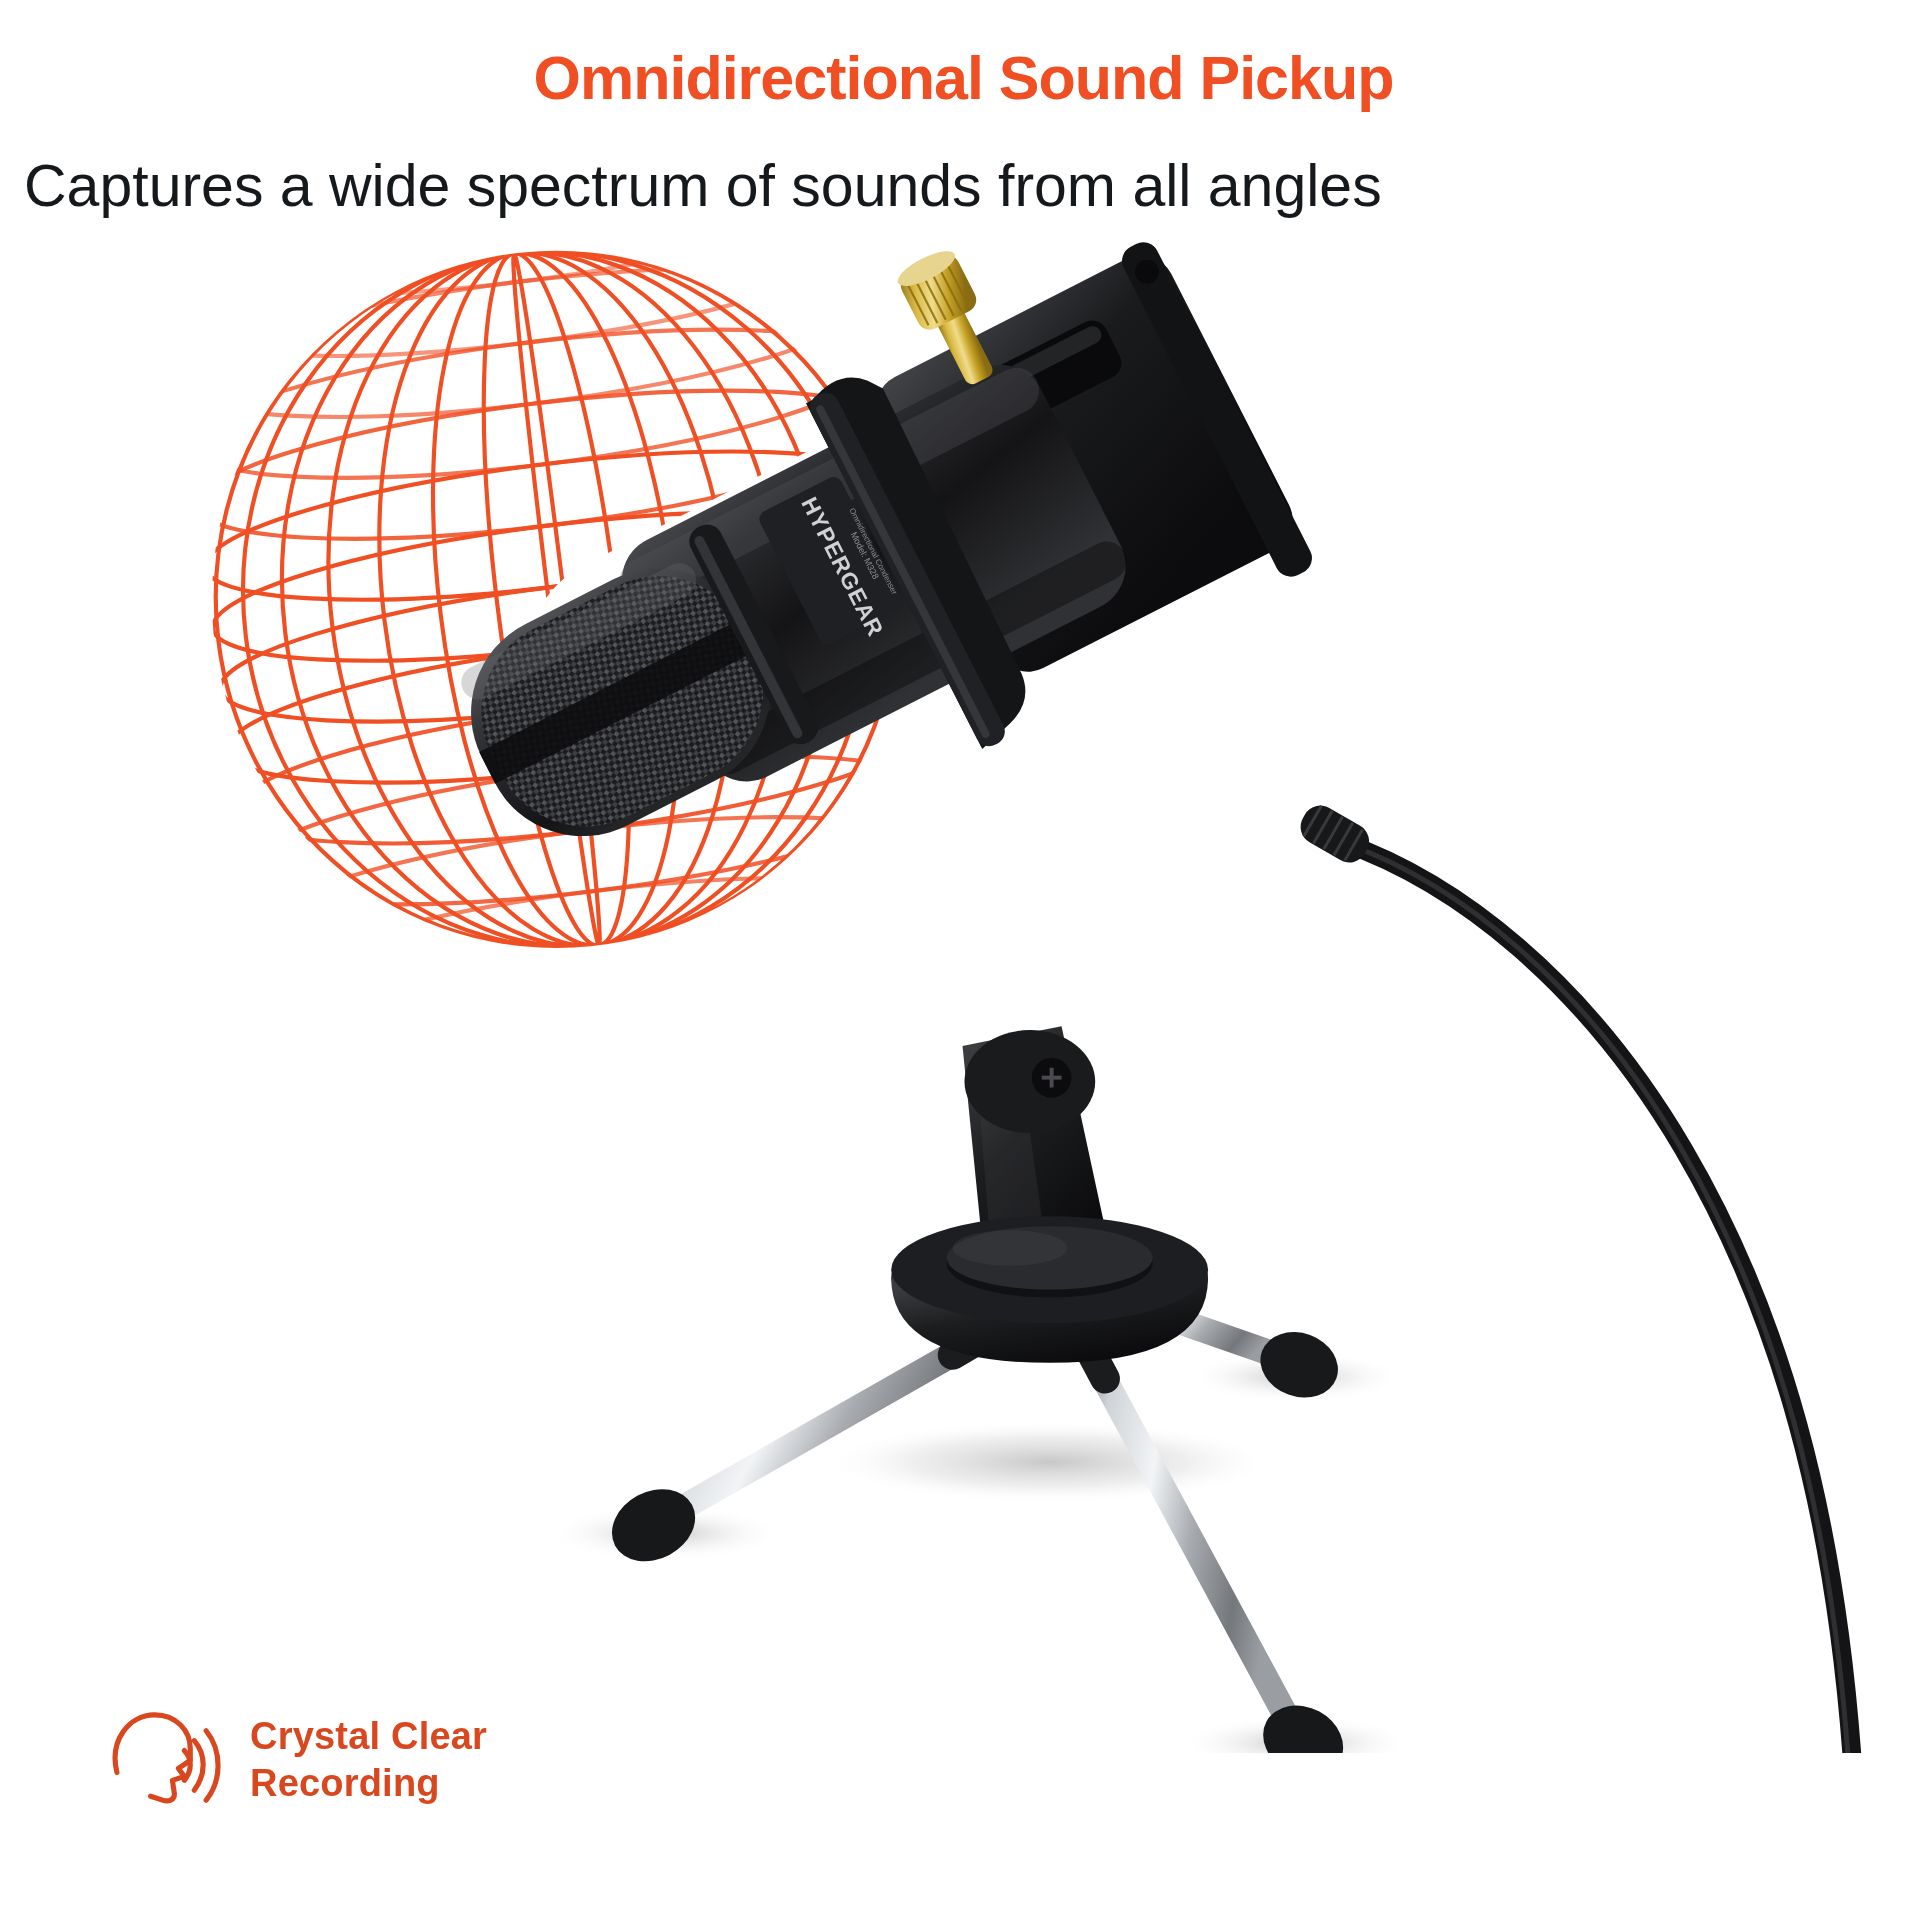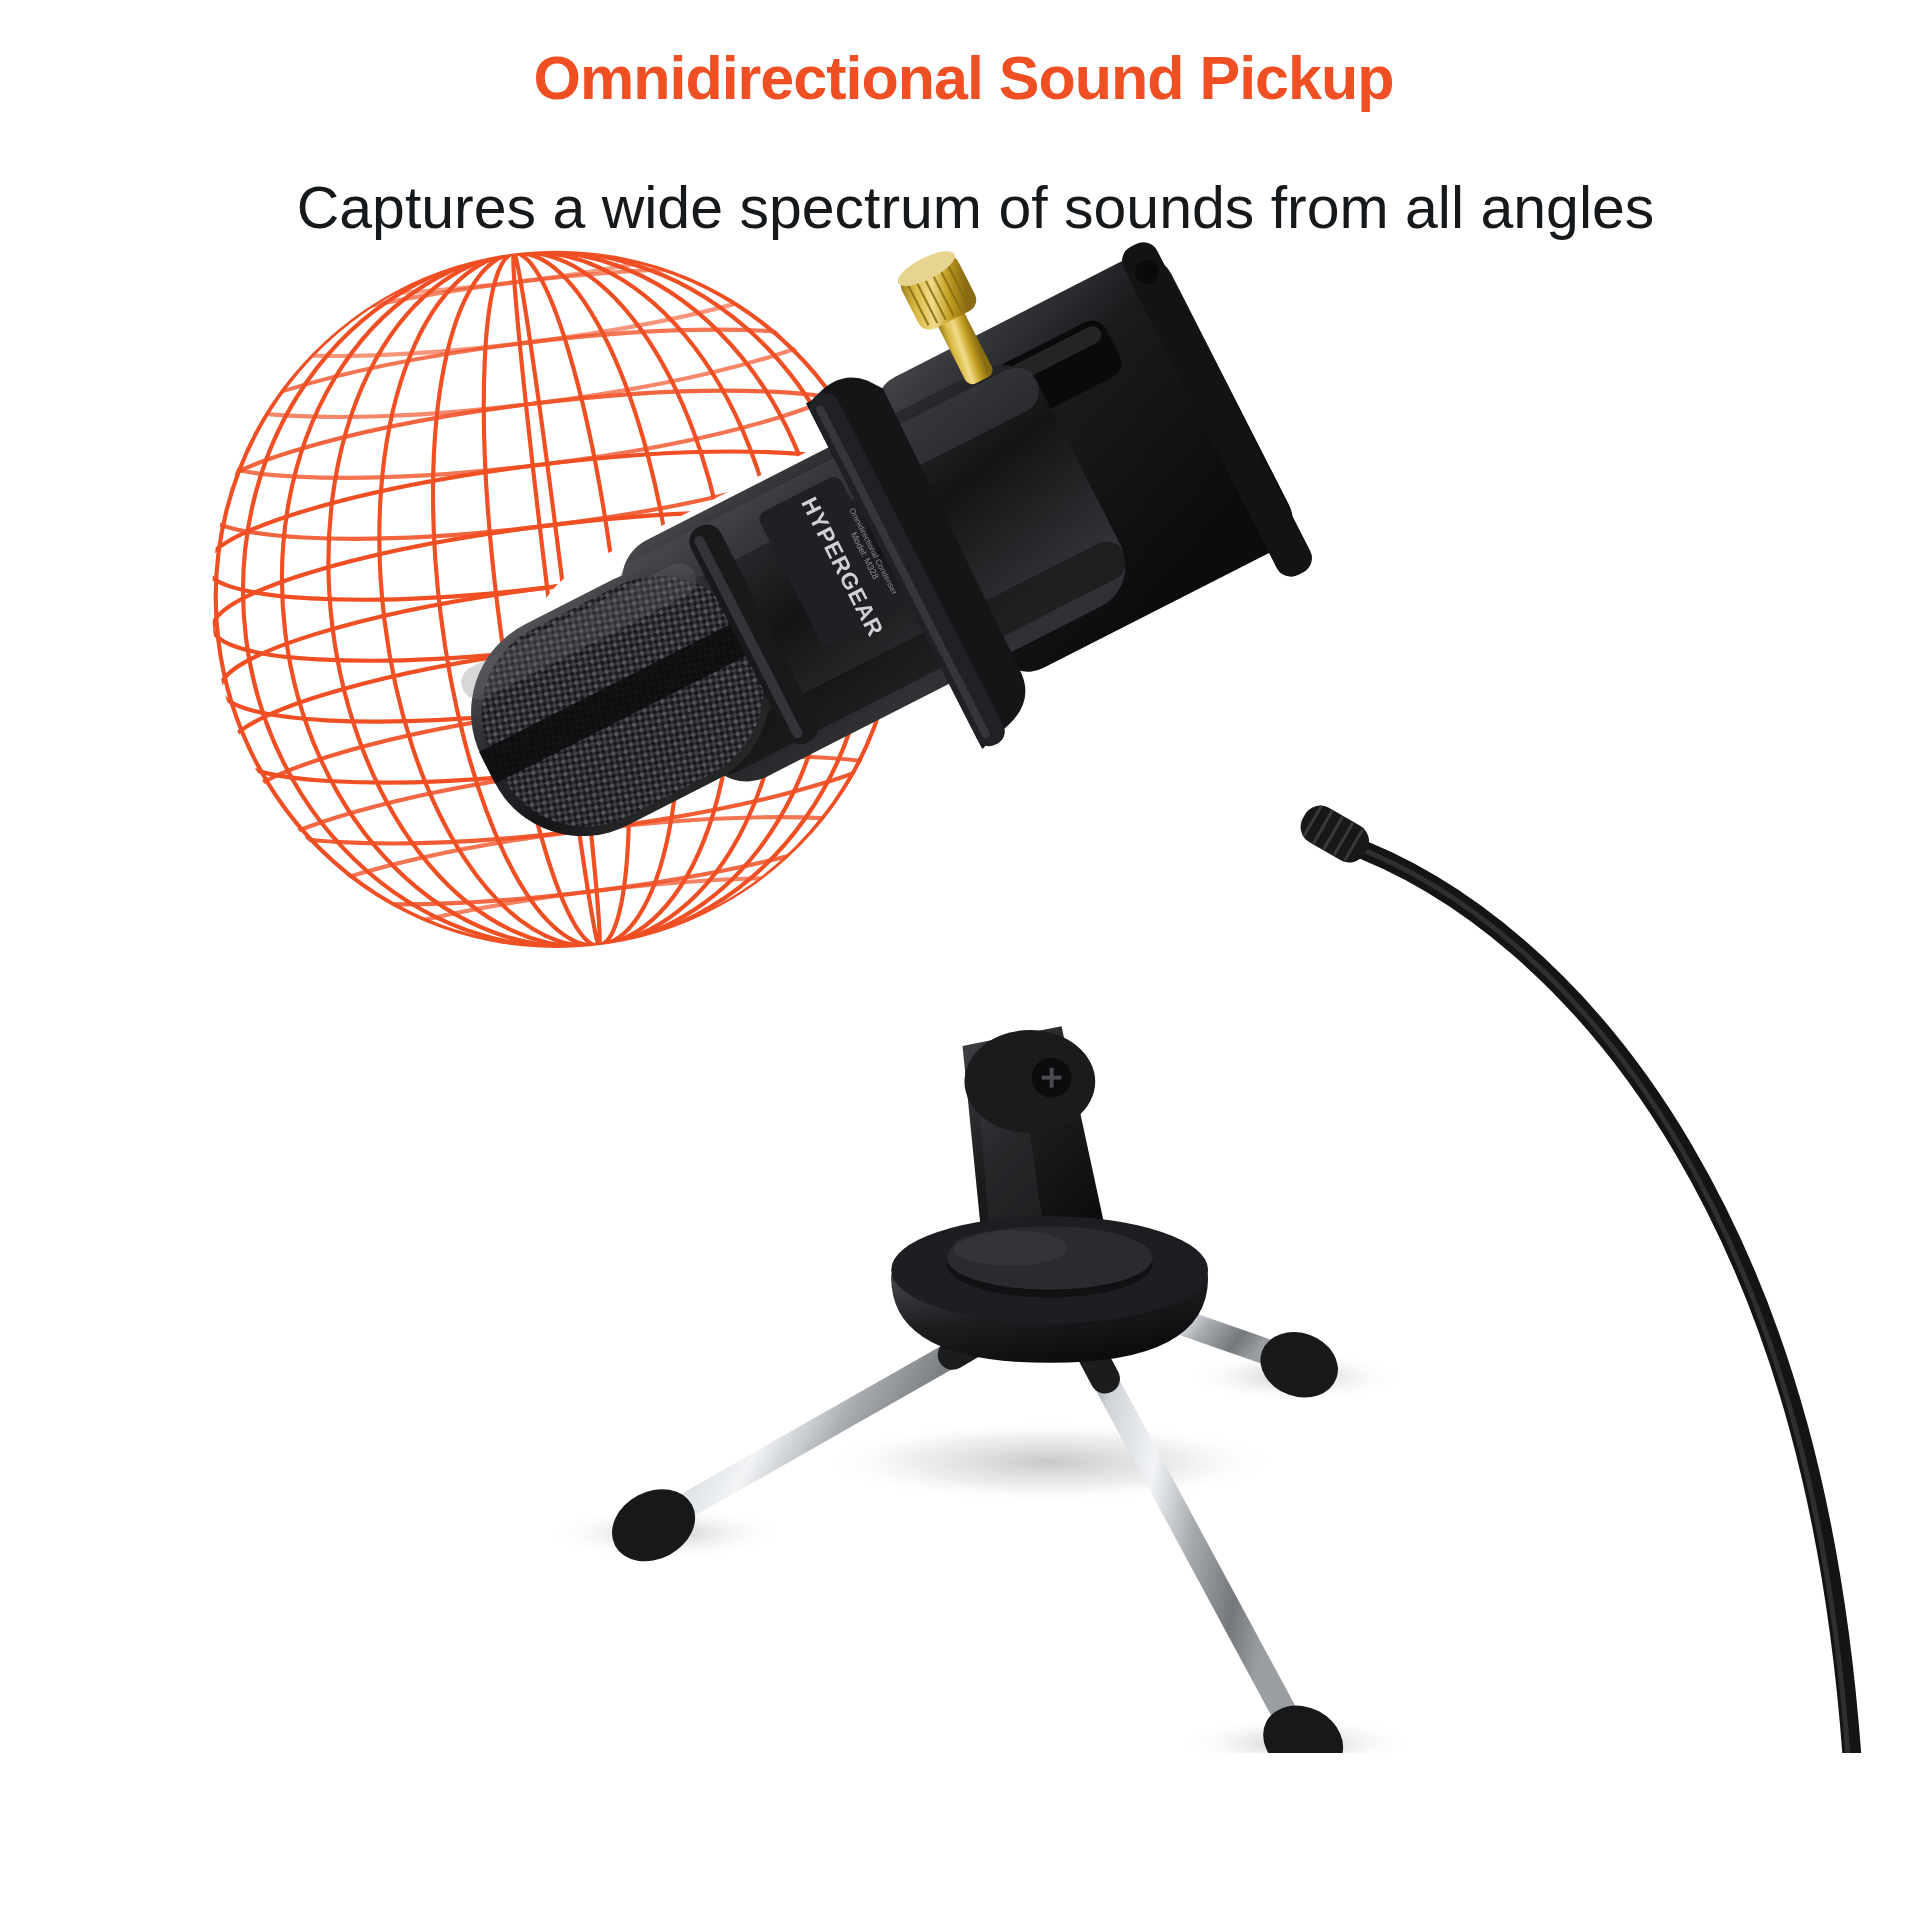--- a/index.html
+++ b/index.html
@@ -17,22 +17,21 @@
     position:absolute;left:0;right:0;top:46px;
     text-align:center;
     font-size:61px;
     font-weight:700;
     letter-spacing:-1px;
     color:#F04E23;
     line-height:1.05;
     white-space:nowrap;
   }
   .subtitle{
-    position:absolute;left:0;right:0;top:174px;
-    text-align:center;
+    position:absolute;left:0;right:0;top:152px;
     font-size:59px;
     font-weight:400;
     color:#16191c;
     letter-spacing:0px;
     white-space:nowrap;
     margin-left:24px;
   }
 
   
   .hero{position:absolute;left:0;top:228px;width:1927px;height:1525px;}
@@ -280,15 +279,33 @@
           <ellipse cx="1060" cy="1052" rx="160" ry="54" fill="#1d1e21"></ellipse>
           <ellipse cx="1060" cy="1046" rx="104" ry="34" fill="#101113"></ellipse>
           <ellipse cx="1060" cy="1040" rx="104" ry="32" fill="#2a2b2e"></ellipse>
           <ellipse cx="1020" cy="1030" rx="58" ry="18" fill="#48494d" opacity="0.3"></ellipse>
         </g>
       </g>
 
     </svg>
   </div>
 
+  <div class="badge">
+    <div class="badge-icon">
+      <svg viewBox="0 0 118 118" xmlns="http://www.w3.org/2000/svg" fill="none" stroke="#D9471F" stroke-width="5.2" stroke-linecap="round" stroke-linejoin="round">
+
+        <path d="M10 72 C 2 40, 22 14, 48 14 C 70 14, 84 30, 84 48
+                 L 84 60 L 72 68 L 78 76 L 66 80 L 68 94
+                 C 68 100, 62 102, 56 100 L 44 96"></path>
+
+        <path d="M88 40 C 100 54, 100 74, 88 90"></path>
+        <path d="M100 30 C 116 50, 116 80, 100 100"></path>
+        <path d="M78 50 C 86 58, 86 70, 78 80"></path>
+      </svg>
+    </div>
+    <div class="badge-text">
+      <span>Crystal Clear</span>
+      <span>Recording</span>
+    </div>
+  </div>
 
 </div>
 
 
 </body></html>

